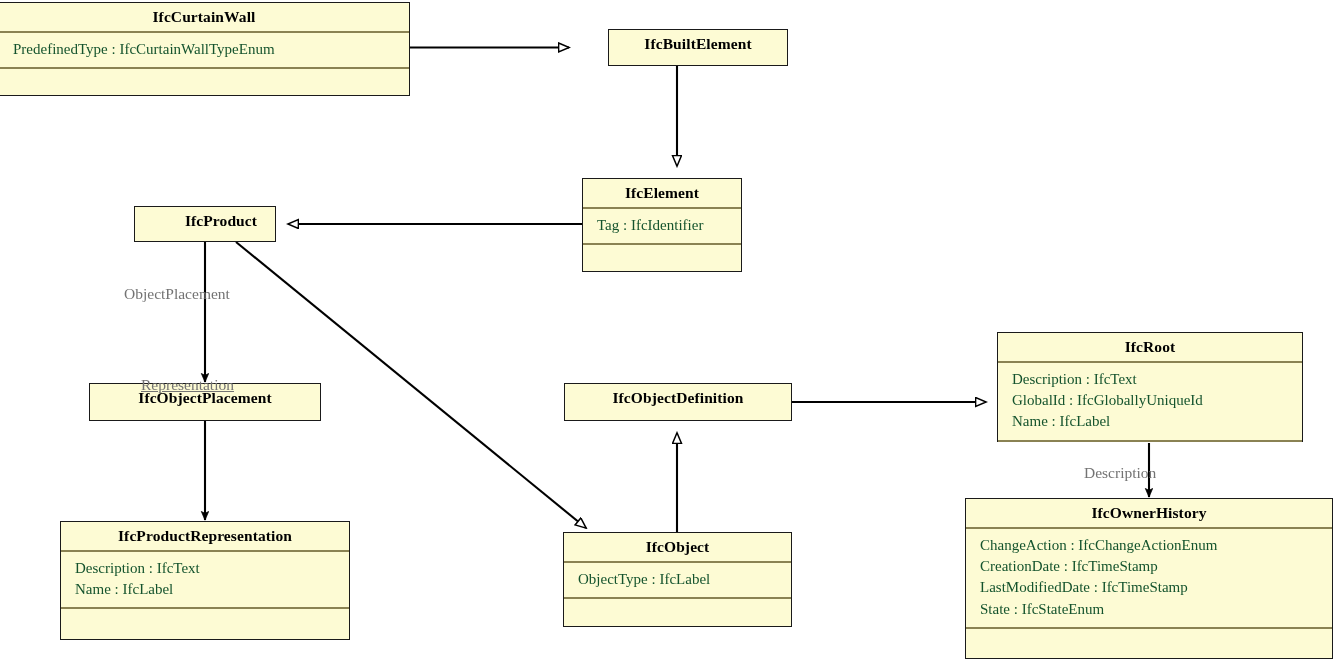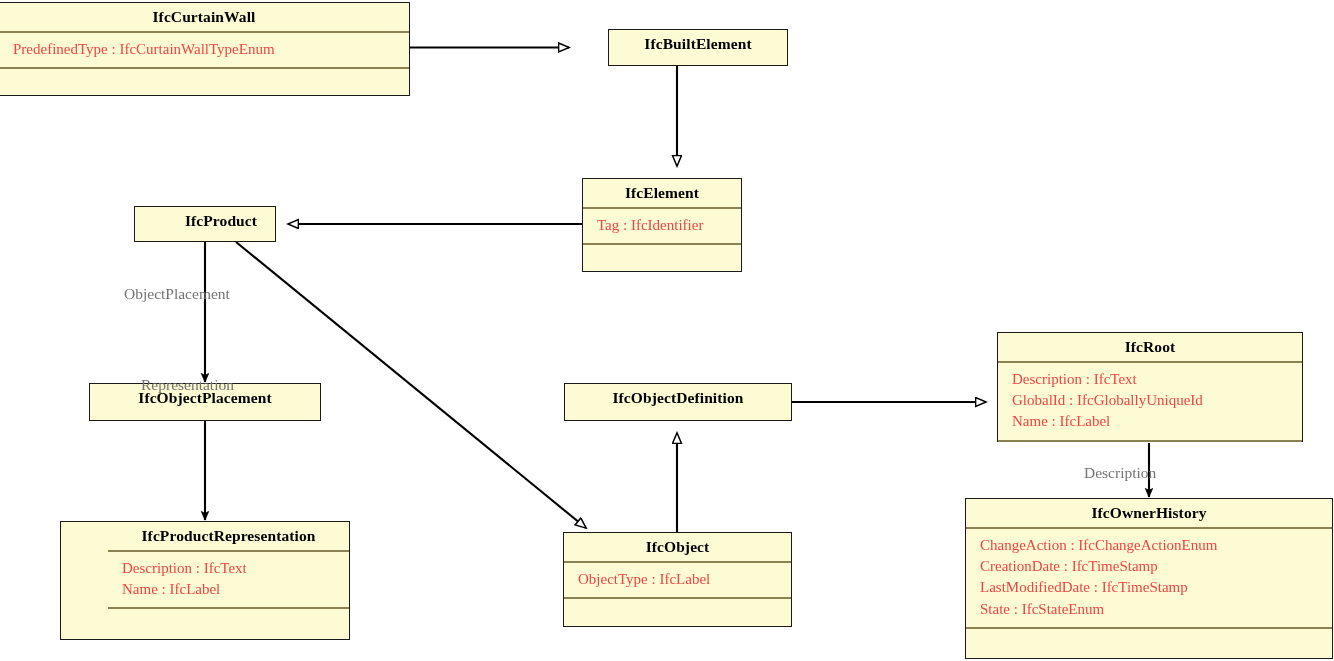--- a/index.html
+++ b/index.html
@@ -38,21 +38,21 @@
     line-height: 1.15;
     letter-spacing: 0.1px;
   }
   .uml-sep {
     height: 2px;
     background: #8a8253;
     margin: 0;
   }
   .uml-attrs {
     font-size: 15px;
-    color: #ef4444;
+    color: #14532d;
     padding: 6px 10px 7px 14px;
     line-height: 1.42;
     text-align: left;
   }
   .uml-attrs div { white-space: nowrap; }
   .uml-ops {
     min-height: 17px;
   }
   .edge-label {
     position: absolute;
@@ -122,21 +122,21 @@
   </div>
 
   <div class="uml-class" style="left:134px; top:206px; width:142px; height:36px;padding-left:32px;">
     <div class="uml-title">IfcProduct</div>
   </div>
 
   <div class="uml-class" style="left:89px; top:383px; width:232px; height:38px;">
     <div class="uml-title">IfcObjectPlacement</div>
   </div>
 
-  <div class="uml-class" style="left:60px; top:521px; width:290px; height:119px;padding-left:47px;">
+  <div class="uml-class" style="left:60px; top:521px; width:290px; height:119px;">
     <div class="uml-title">IfcProductRepresentation</div>
     <div class="uml-sep"></div>
     <div class="uml-attrs">
       <div>Description : IfcText</div>
       <div>Name : IfcLabel</div>
     </div>
     <div class="uml-sep"></div>
     <div class="uml-attrs uml-ops"></div>
   </div>
 
@@ -174,17 +174,17 @@
       <div>CreationDate : IfcTimeStamp</div>
       <div>LastModifiedDate : IfcTimeStamp</div>
       <div>State : IfcStateEnum</div>
     </div>
     <div class="uml-sep"></div>
     <div class="uml-attrs uml-ops"></div>
   </div>
 
   <div class="edge-label" style="left:124px; top:286px;">ObjectPlacement</div>
 
-  <div class="edge-label" style="left:141px; top:377px;">Representation</div>
+  <div class="edge-label" style="left:141px; top:377px;text-decoration:underline;">Representation</div>
 
   <div class="edge-label" style="left:1084px; top:465px;">Description</div>
 
 </div>
 
 </body></html>

